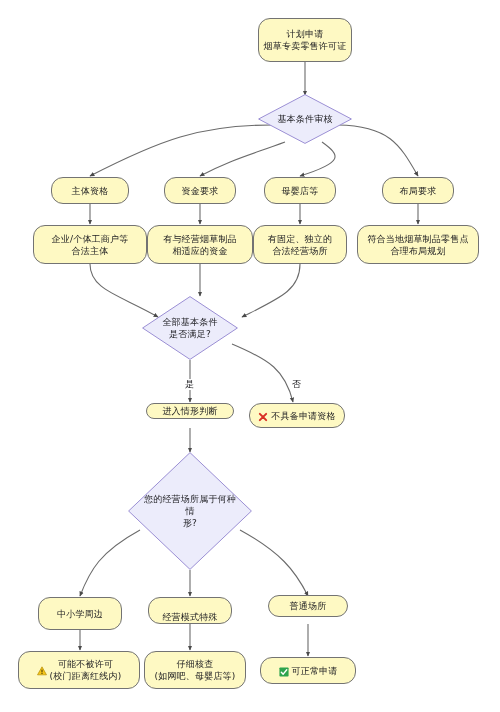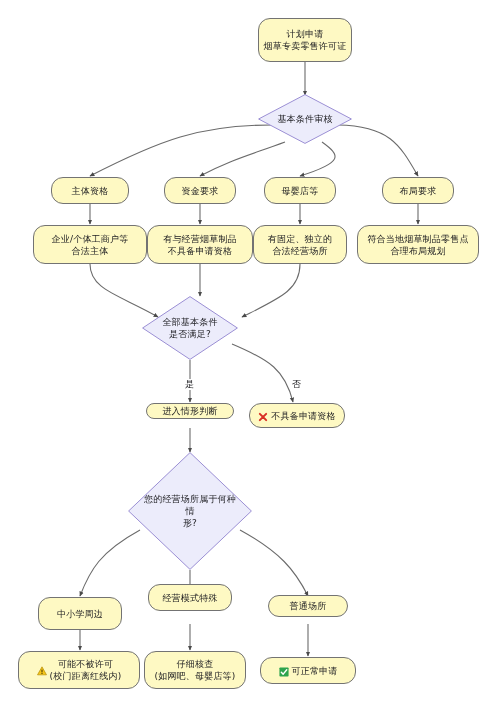--- a/index.html
+++ b/index.html
@@ -156,21 +156,21 @@
   <div class="node box" style="left:382px; top:177px; width:72px; height:27px;">
     <span class="label">布局要求</span>
   </div>
 
   <div class="node box" style="left:33px; top:225px; width:114px; height:39px;">
     <span class="label">企业/个体工商户等
 合法主体</span>
   </div>
   <div class="node box" style="left:147px; top:225px; width:106px; height:39px;">
     <span class="label">有与经营烟草制品
-不具备申请资格</span>
+相适应的资金</span>
   </div>
   <div class="node box" style="left:253px; top:225px; width:94px; height:39px;">
     <span class="label">有固定、独立的
 合法经营场所</span>
   </div>
   <div class="node box" style="left:357px; top:225px; width:122px; height:39px;">
     <span class="label">符合当地烟草制品零售点
 合理布局规划</span>
   </div>
 
@@ -202,21 +202,21 @@
     <svg class="diamond-shape" viewBox="0 0 124 118" preserveAspectRatio="none">
       <polygon points="62,0.6 123.4,59 62,117.4 0.6,59" fill="#ECECFB" stroke="#9B8FD4" stroke-width="1"></polygon>
     </svg>
     <span class="label" style="max-width:92px;">您的经营场所属于何种情
 形?</span>
   </div>
 
   <div class="node box" style="left:38px; top:597px; width:84px; height:33px;">
     <span class="label">中小学周边</span>
   </div>
-  <div class="node box" style="left:148px; top:584px; width:84px; height:27px;">
+  <div class="node box" style="left:148px; top:597px; width:84px; height:27px;align-items:flex-end;">
     <span class="label">经营模式特殊</span>
   </div>
   <div class="node box" style="left:268px; top:595px; width:80px; height:22px;">
     <span class="label">普通场所</span>
   </div>
 
   <div class="node box" style="left:18px; top:651px; width:122px; height:38px;">
     <span class="label-row" style="flex-direction:column;text-align:center;">
       <span style="display:flex; align-items:center;">
         <svg class="status-icon" viewBox="0 0 12 12" xmlns="http://www.w3.org/2000/svg">

